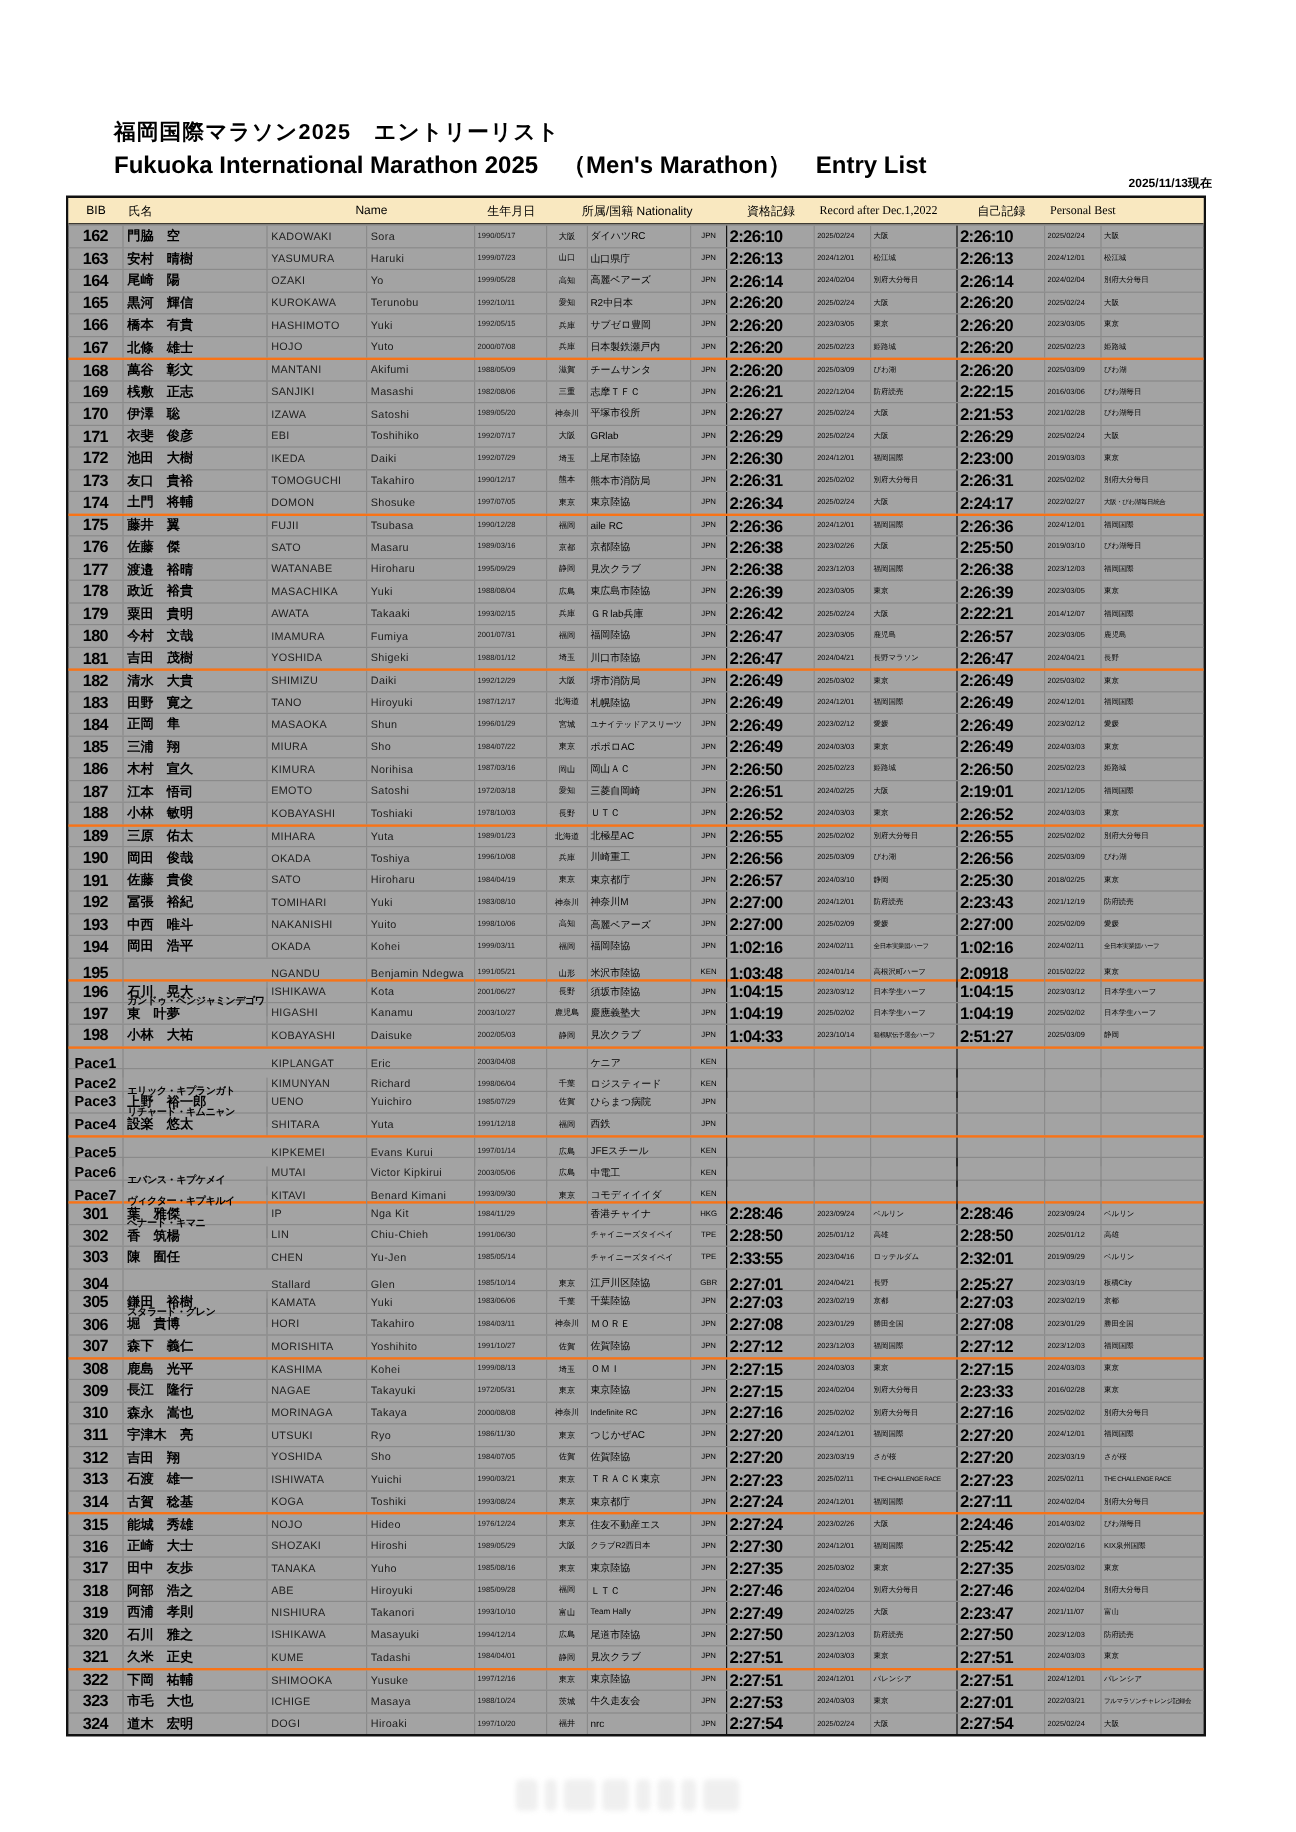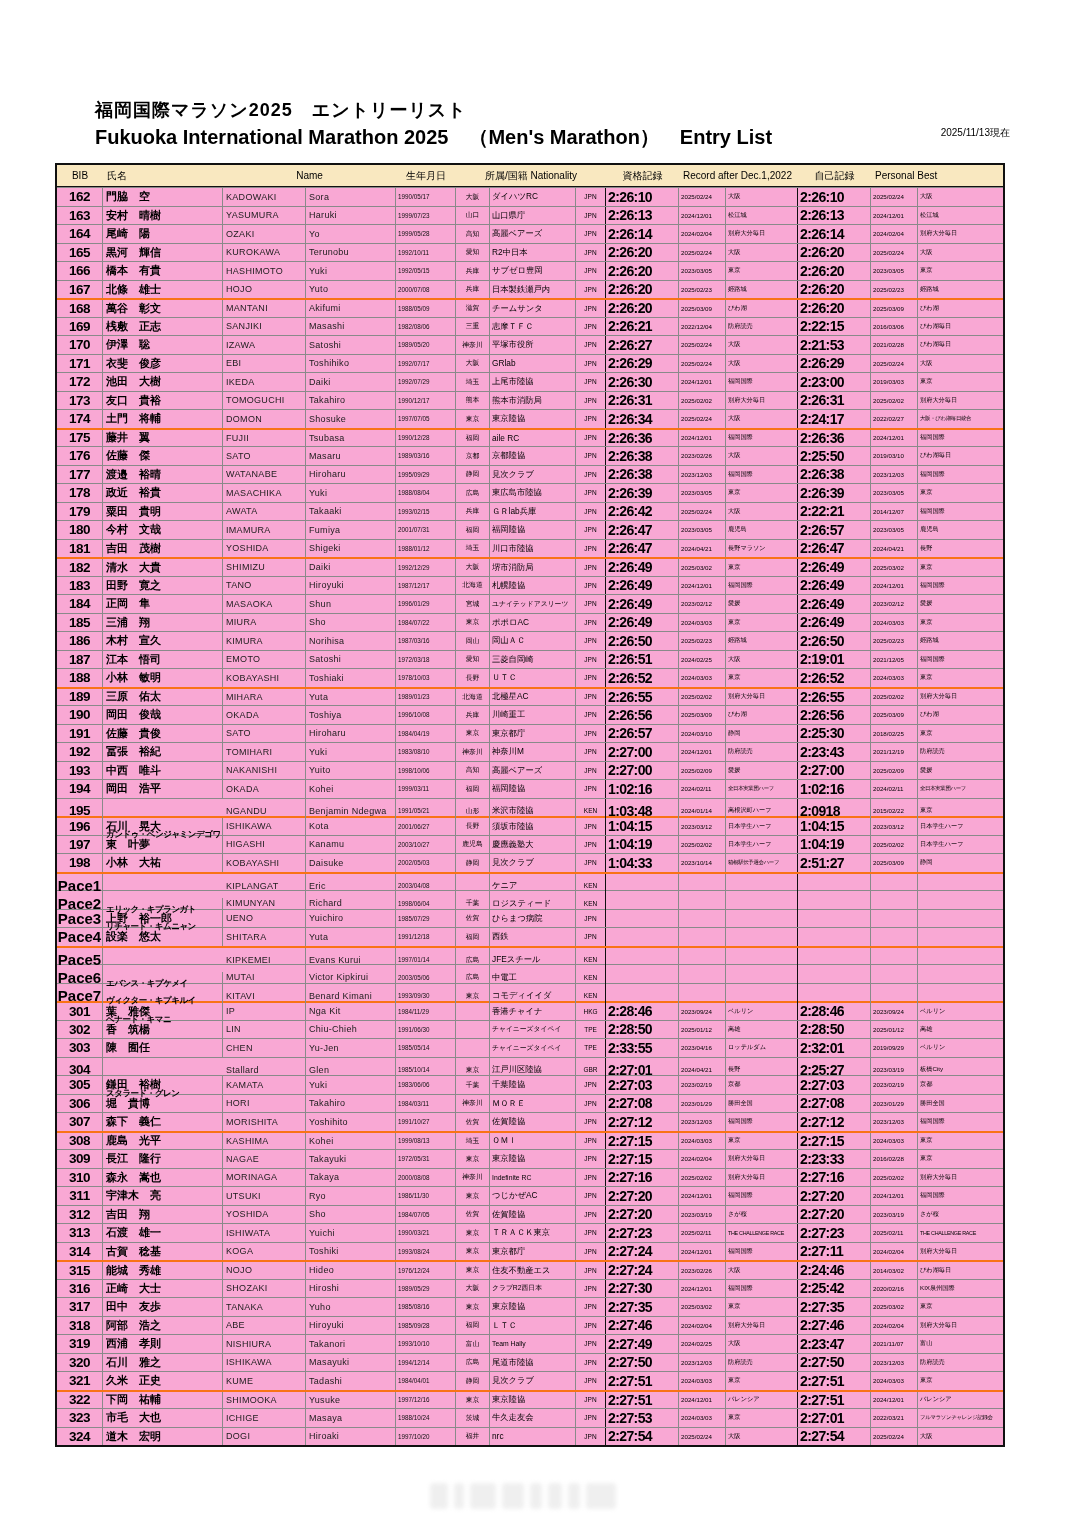--- a/index.html
+++ b/index.html
@@ -3,49 +3,49 @@
 <meta charset="utf-8">
 <style>
   html,body{margin:0;padding:0;}
   body{
     width:1080px;height:1527px;position:relative;background:#ffffff;
     font-family:"Liberation Sans","DejaVu Sans",sans-serif;color:#000;
     overflow:hidden;
   }
   .title-jp{position:absolute;left:95px;top:98px;font-size:18px;font-weight:bold;letter-spacing:1px;}
   .title-en{position:absolute;left:95px;top:124px;font-size:20px;font-weight:bold;letter-spacing:0px;}
-  .as-of{position:absolute;right:70px;top:126px;font-size:10px;font-weight:normal;}
+  .as-of{position:absolute;right:70px;top:146px;font-size:10px;font-weight:bold;}
 
   .entry-table{
     position:absolute;left:55px;top:163px;width:950px;
-    border:2px solid #111;box-sizing:border-box;background:#f9a8d4;
+    border:2px solid #111;box-sizing:border-box;background:#a3a3a3;
   }
   .trow{
     display:grid;
     grid-template-columns:46px 120px 83px 90px 60px 34px 86px 30px 73px 47px 72px 73px 47px 81px;
     height:18.5px;box-sizing:border-box;border-top:1px solid #8a8a8a;
   }
   .trow.thick{border-top:2px solid #f97316;}
   .thead{
     height:22px;background:#f9e8c0;border-top:none;border-bottom:1.5px solid #111;
     font-size:10px;align-items:center;
   }
   .thead .hc{display:flex;align-items:center;justify-content:center;height:100%;box-sizing:border-box;white-space:nowrap;overflow:visible;}
-  .hc.l{justify-content:flex-start;padding-left:4px;}
+  .hc.l{justify-content:flex-start;padding-left:4px;font-family:Liberation Serif, serif;}
   .span2{grid-column:span 2;}
   .span3{grid-column:span 3;}
 
   .cell{
     display:flex;align-items:center;box-sizing:border-box;height:100%;
     border-right:1px solid #8a8a8a;overflow:hidden;white-space:nowrap;
   }
   .cell:last-child{border-right:none;}
   .cell.nat,.cell.qr{border-right:1.5px solid #111;}
   .bib{justify-content:center;font-weight:bold;font-size:13.5px;letter-spacing:-0.5px;}
-  .bib.pacer{font-size:15px;letter-spacing:0;}
+  .bib.pacer{font-size:12px;letter-spacing:0;}
   .kname{font-weight:bold;font-size:11px;padding-left:3px;}
   .kname.long{font-size:8.5px;letter-spacing:-0.5px;margin-top:24px;}
   .sur,.giv{font-size:9px;padding-left:3px;letter-spacing:0.3px;color:#1c1c1c;}
   .dob{font-size:6.3px;padding-left:2px;color:#111;}
   .pref{font-size:6.8px;justify-content:center;}
   .club{font-size:8.3px;padding-left:2px;}
   .club.long{font-size:6.8px;}
   .nat{font-size:6.5px;justify-content:center;}
   .qt,.pt{font-weight:bold;font-size:14px;letter-spacing:-0.6px;padding-left:2px;}
   .qd,.pd{font-size:6.2px;padding-left:2px;}

